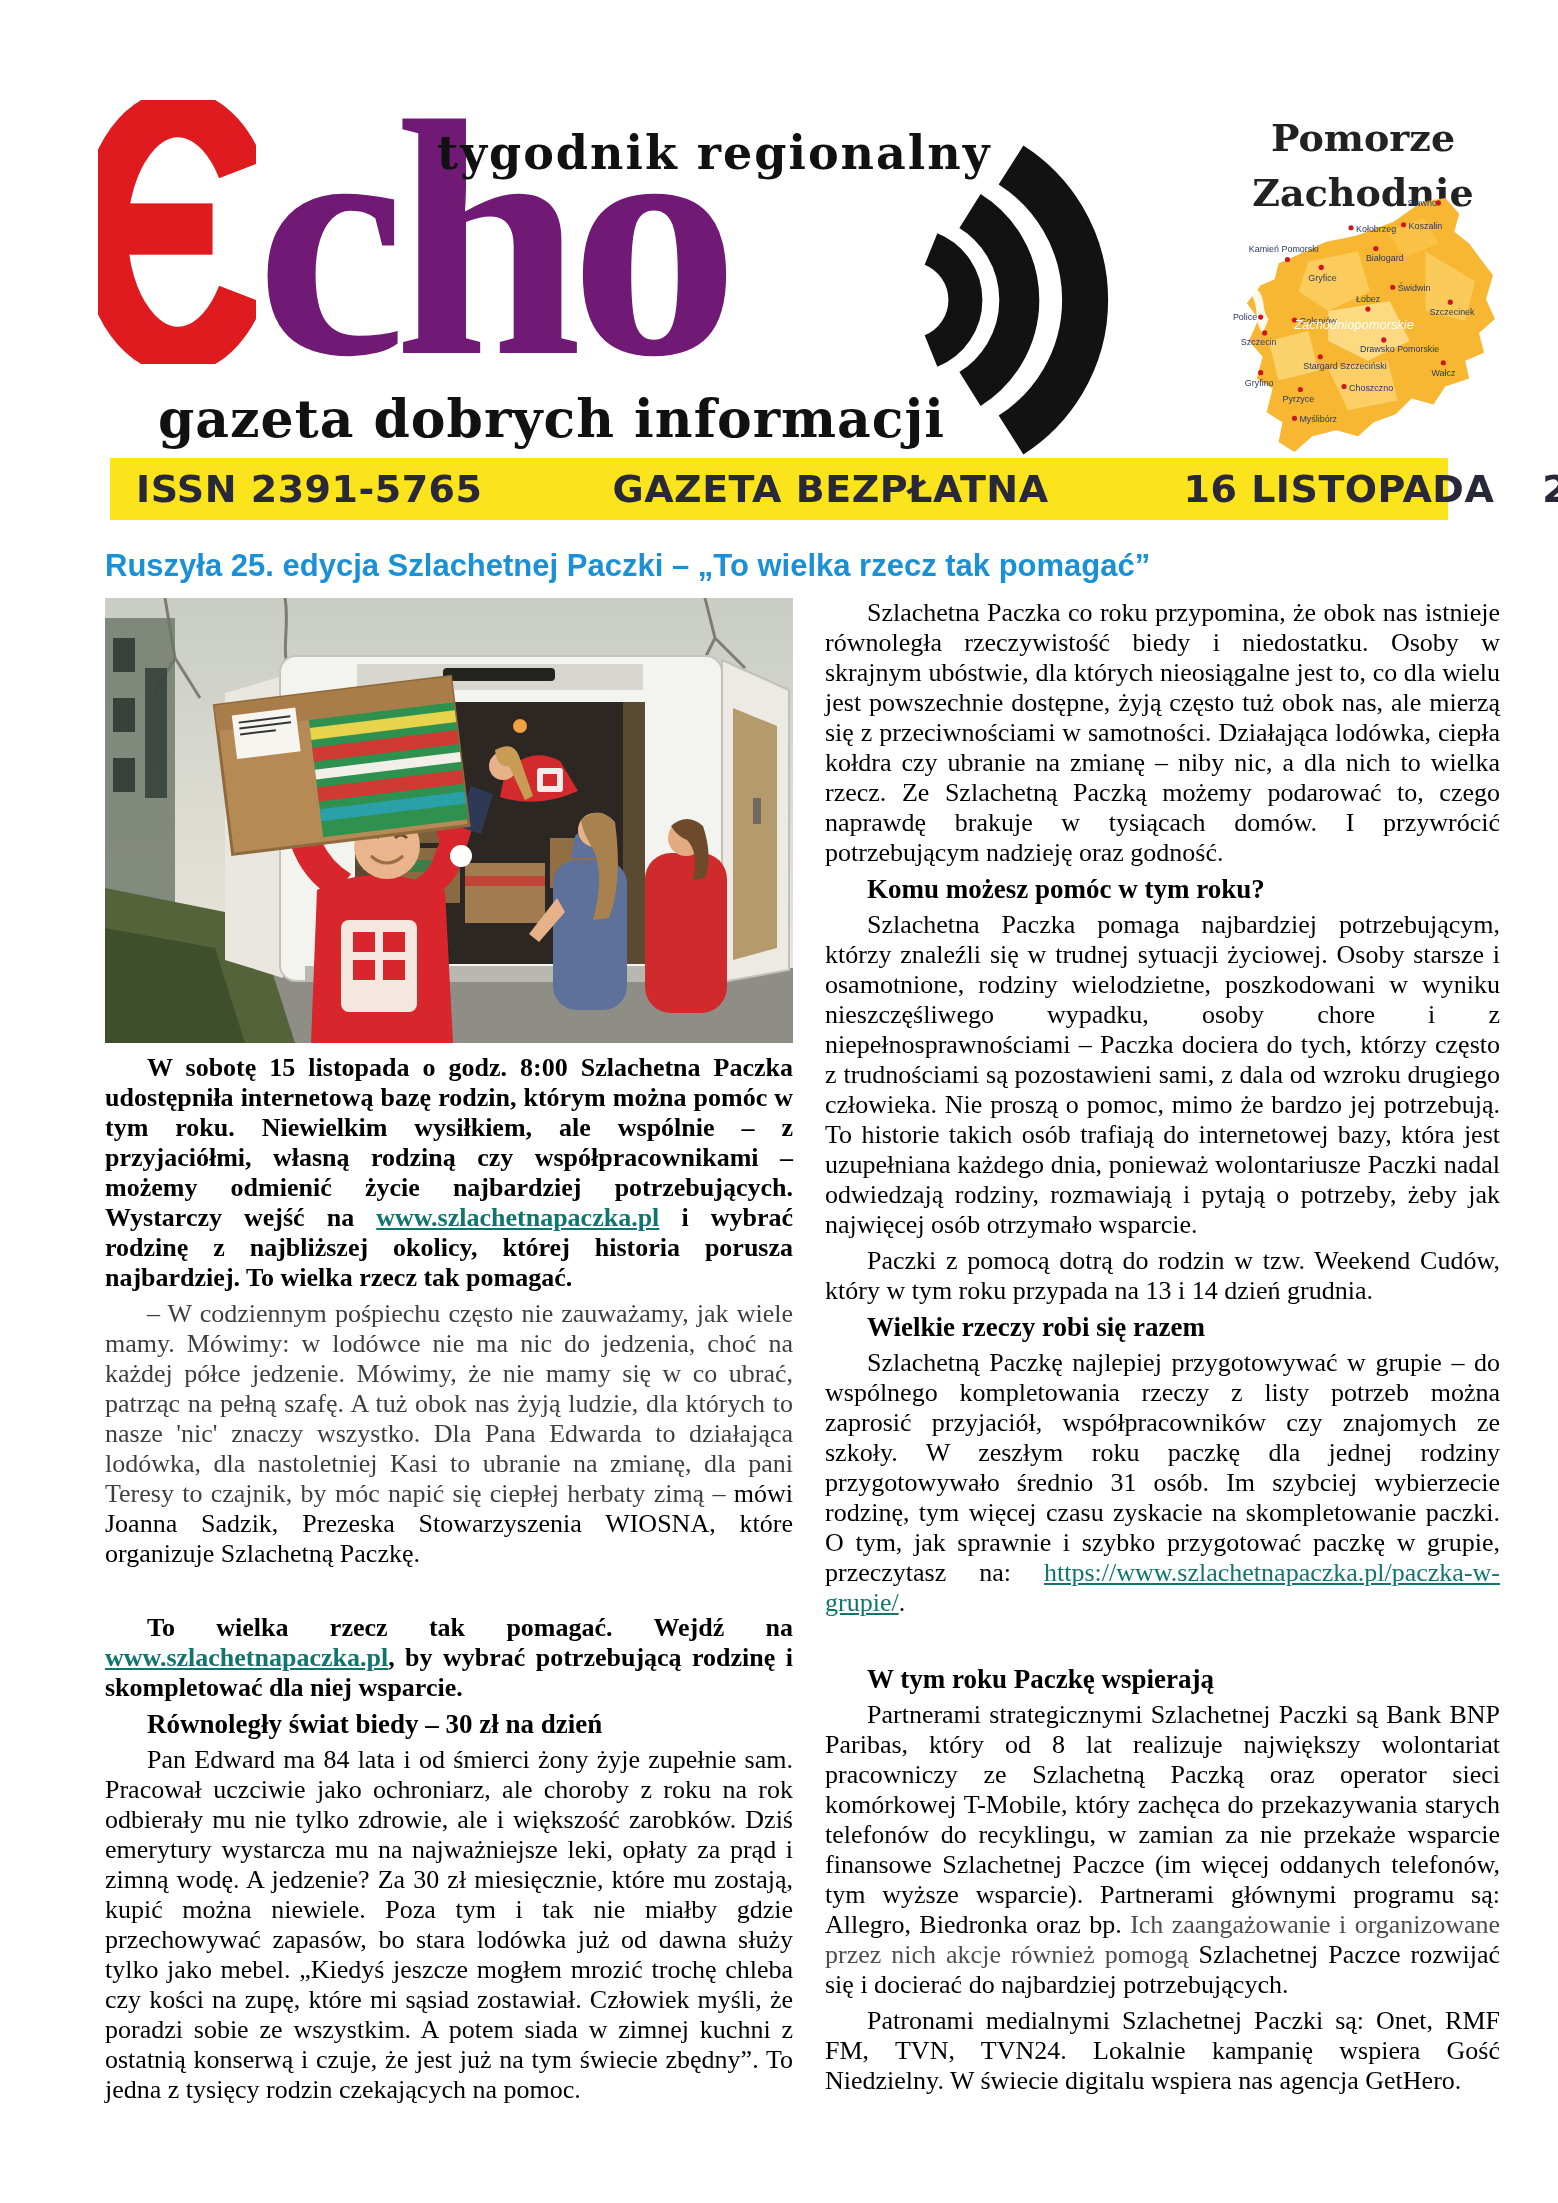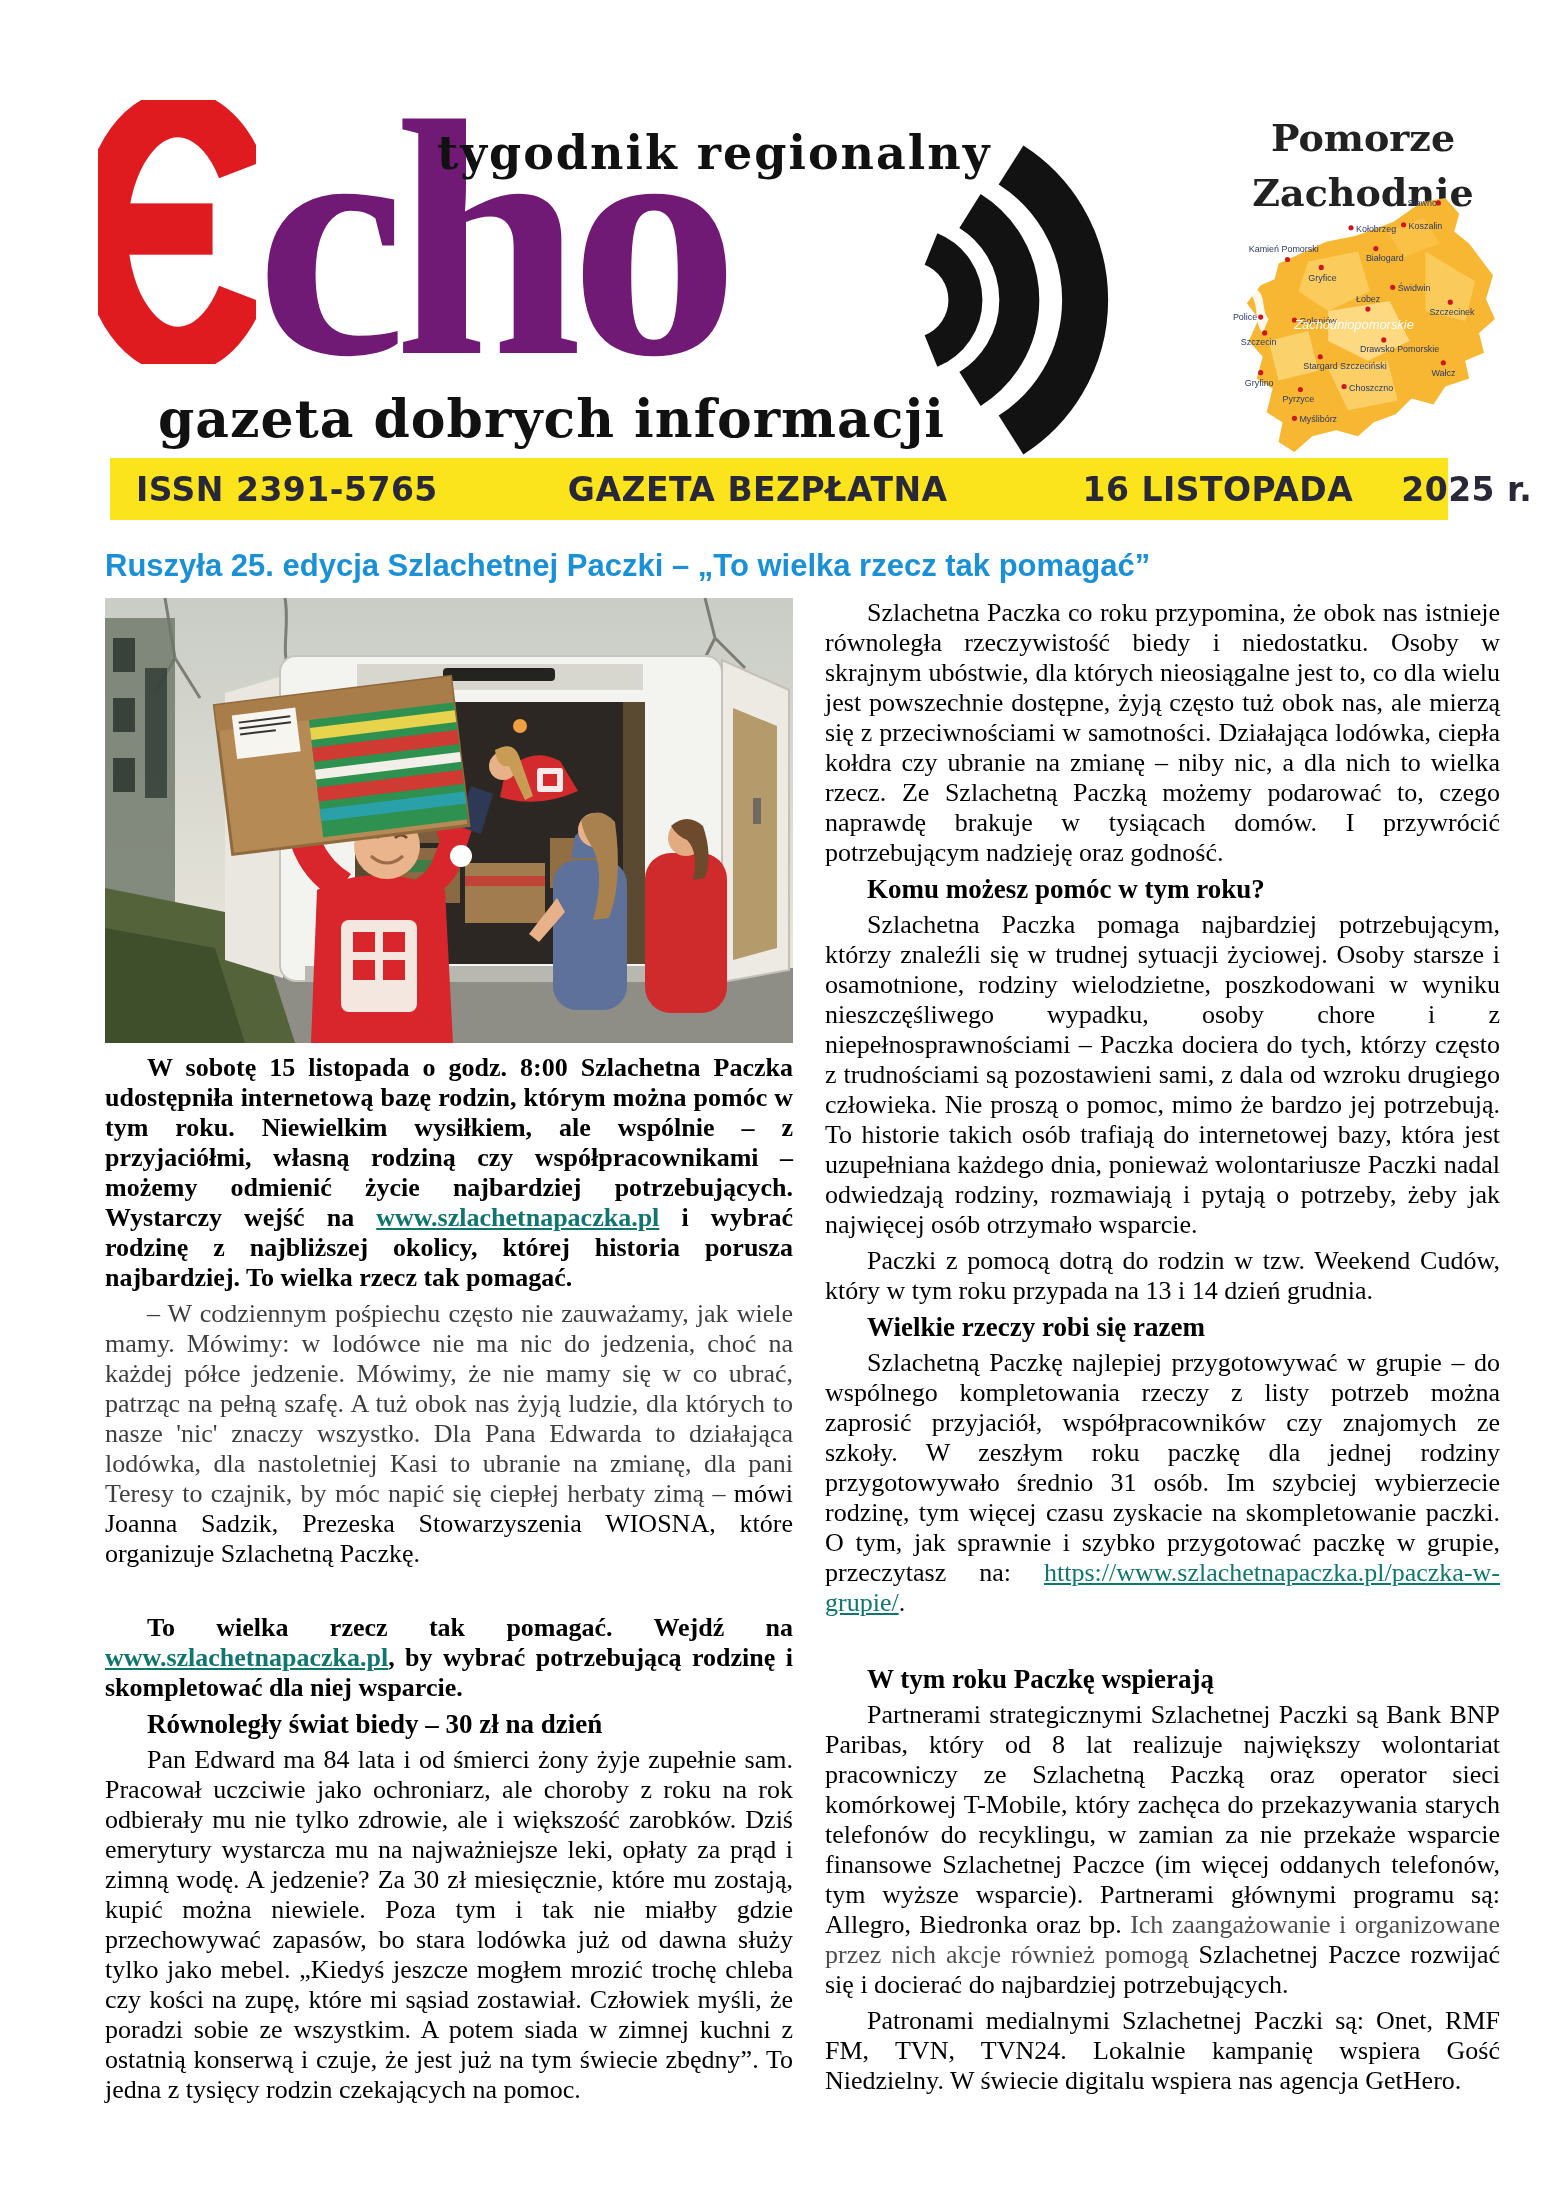--- a/index.html
+++ b/index.html
@@ -17,21 +17,21 @@
             font-weight:700;font-size:46px;color:#111;letter-spacing:2px;white-space:nowrap;}
   .waves{position:absolute;left:868px;top:130px;width:310px;height:340px;}
   .tagline{position:absolute;left:158px;top:388px;font-family:"DejaVu Serif",serif;
            font-weight:700;font-size:52px;color:#111;letter-spacing:1px;white-space:nowrap;}
   .region{position:absolute;left:1238px;top:100px;width:250px;text-align:center;
           font-family:"DejaVu Serif",serif;font-weight:700;font-size:38px;line-height:1.45;color:#222;margin-top:10px;}
   .map{position:absolute;left:1206px;top:192px;width:296px;height:266px;}
   .map text{font-family:"Liberation Sans",sans-serif;}
   .info-bar{position:absolute;left:110px;top:458px;width:1338px;height:62px;background:#fbe41c;
             display:flex;align-items:center;box-sizing:border-box;padding:0 26px;
-            font-family:"DejaVu Sans",sans-serif;font-weight:700;font-size:33px;color:#282838;
+            font-family:"DejaVu Sans",sans-serif;font-weight:700;font-size:38px;color:#282838;
             letter-spacing:.5px;white-space:nowrap;}
   .info-bar .sp1{margin-left:130px;}
   .info-bar .sp2{margin-left:135px;}
   .info-bar .sp3{margin-left:48px;}
 
   
   .headline{margin:8px 60px 0 105px;font-family:"Liberation Sans",sans-serif;
             font-weight:700;font-size:31px;line-height:1.15;color:#1a90d6;}
 
   

